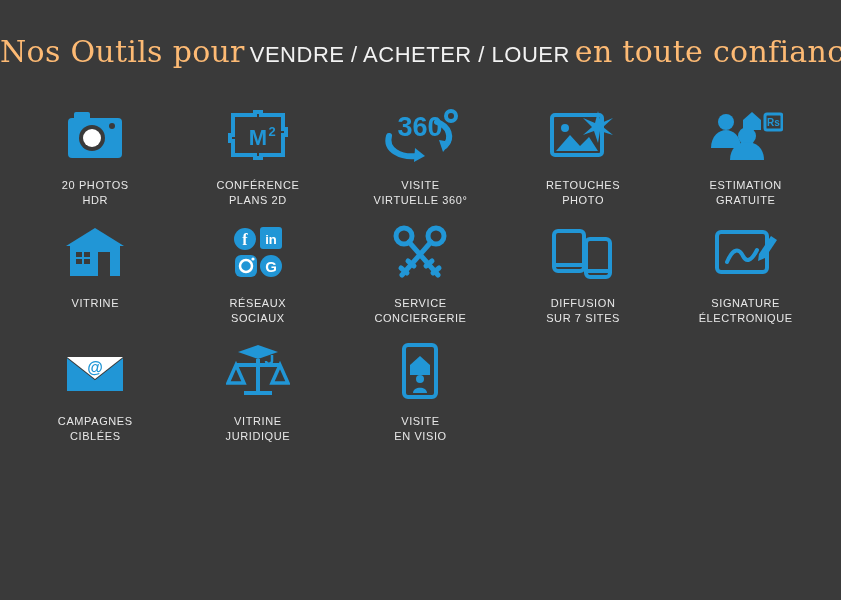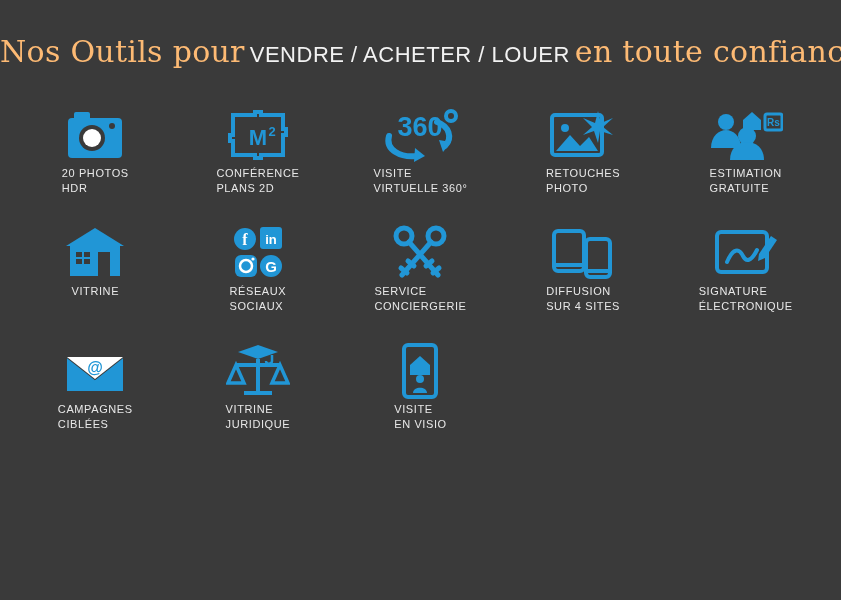--- a/index.html
+++ b/index.html
@@ -57,22 +57,22 @@
     justify-content: flex-start;
     padding-top: 4px;
   }
   .icon-wrap {
     height: 62px;
     display: flex;
     align-items: center;
     justify-content: center;
   }
   .cell-label {
-    margin-top: 0;
-    text-align: left;
+    margin-top: 12px;
+    text-align: center;
     color: #e8e8e8;
     font-size: 11px;
     line-height: 15px;
     letter-spacing: 0.6px;
   }
 
   
   .footer {
     position: absolute;
     top: 470px;
@@ -236,21 +236,21 @@
       <div class="icon-wrap">
         <svg width="66" height="52" viewBox="0 0 66 52">
           <rect x="4" y="4" width="30" height="40" rx="4" fill="none" stroke="#2196d6" stroke-width="4"></rect>
           <line x1="4" y1="38" x2="34" y2="38" stroke="#2196d6" stroke-width="4"></line>
           <rect x="36" y="12" width="24" height="38" rx="4" fill="none" stroke="#2196d6" stroke-width="4"></rect>
           <line x1="36" y1="44" x2="60" y2="44" stroke="#2196d6" stroke-width="4"></line>
         </svg>
       </div>
       <div class="cell-label">
         <div>DIFFUSION</div>
-        <div>SUR 4 SITES</div>
+        <div>SUR 7 SITES</div>
       </div>
     </div>
 
     <div class="cell">
       <div class="icon-wrap">
         <svg width="66" height="50" viewBox="0 0 66 50">
           <rect x="4" y="4" width="50" height="40" rx="4" fill="none" stroke="#2196d6" stroke-width="4"></rect>
           <path d="M14 34 c6 -14 12 -14 16 -6 c3 6 8 6 14 -6" fill="none" stroke="#2196d6" stroke-width="4" stroke-linecap="round"></path>
           <path d="M46 26 l12 -18 l6 4 l-12 18 l-7 3 z" fill="#2196d6"></path>
         </svg>

